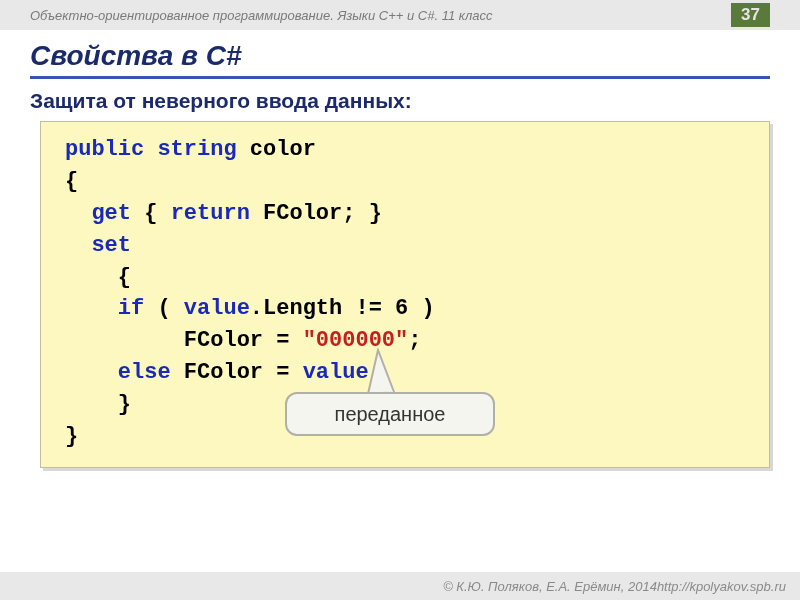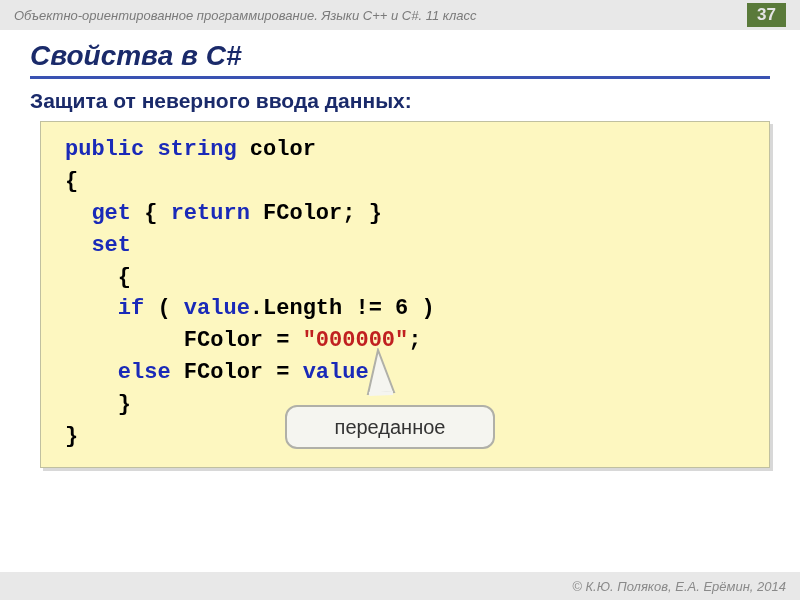--- a/index.html
+++ b/index.html
@@ -10,21 +10,21 @@
     font-family: Arial, sans-serif;
     position: relative;
     overflow: hidden;
   }
   .header {
     height: 30px;
     background: #e8e8e8;
     display: flex;
     align-items: center;
     justify-content: space-between;
-    padding: 0 14px;
+    padding: 0 30px;
     font-size: 13px;
     color: #7a7a7a;
     font-style: italic;
   }
   .page-number {
     background: #5a7a3a;
     color: #e5e5e5;
     font-weight: bold;
     font-style: normal;
     padding: 2px 10px;
@@ -58,21 +58,21 @@
     line-height: 1.45;
     position: relative;
     box-shadow: 3px 3px 0 #d8d8d8;
   }
   .kw { color: #1a2ab8; }
   .str { color: #c02020; }
   .plain { color: #000; }
   .callout {
     position: absolute;
     left: 285px;
-    top: 405px;
+    top: 392px;
     width: 210px;
     background: #f5f5f0;
     border: 2px solid #b0b0a8;
     border-radius: 12px;
     padding: 8px 12px;
     text-align: center;
     font-size: 20px;
     color: #333;
     line-height: 1.2;
   }
@@ -128,13 +128,14 @@
     <path d="M 9 46 L 33 45" stroke="#f5f5f0" stroke-width="4"></path>
   </svg>
 </div>
 
 <div class="callout">
   <div>переданное</div>
 </div>
 
 <div class="footer">
   <span>© К.Ю. Поляков, Е.А. Ерёмин, 2014</span>
+  <span>http://kpolyakov.spb.ru</span>
 </div>
 
 </body></html>

